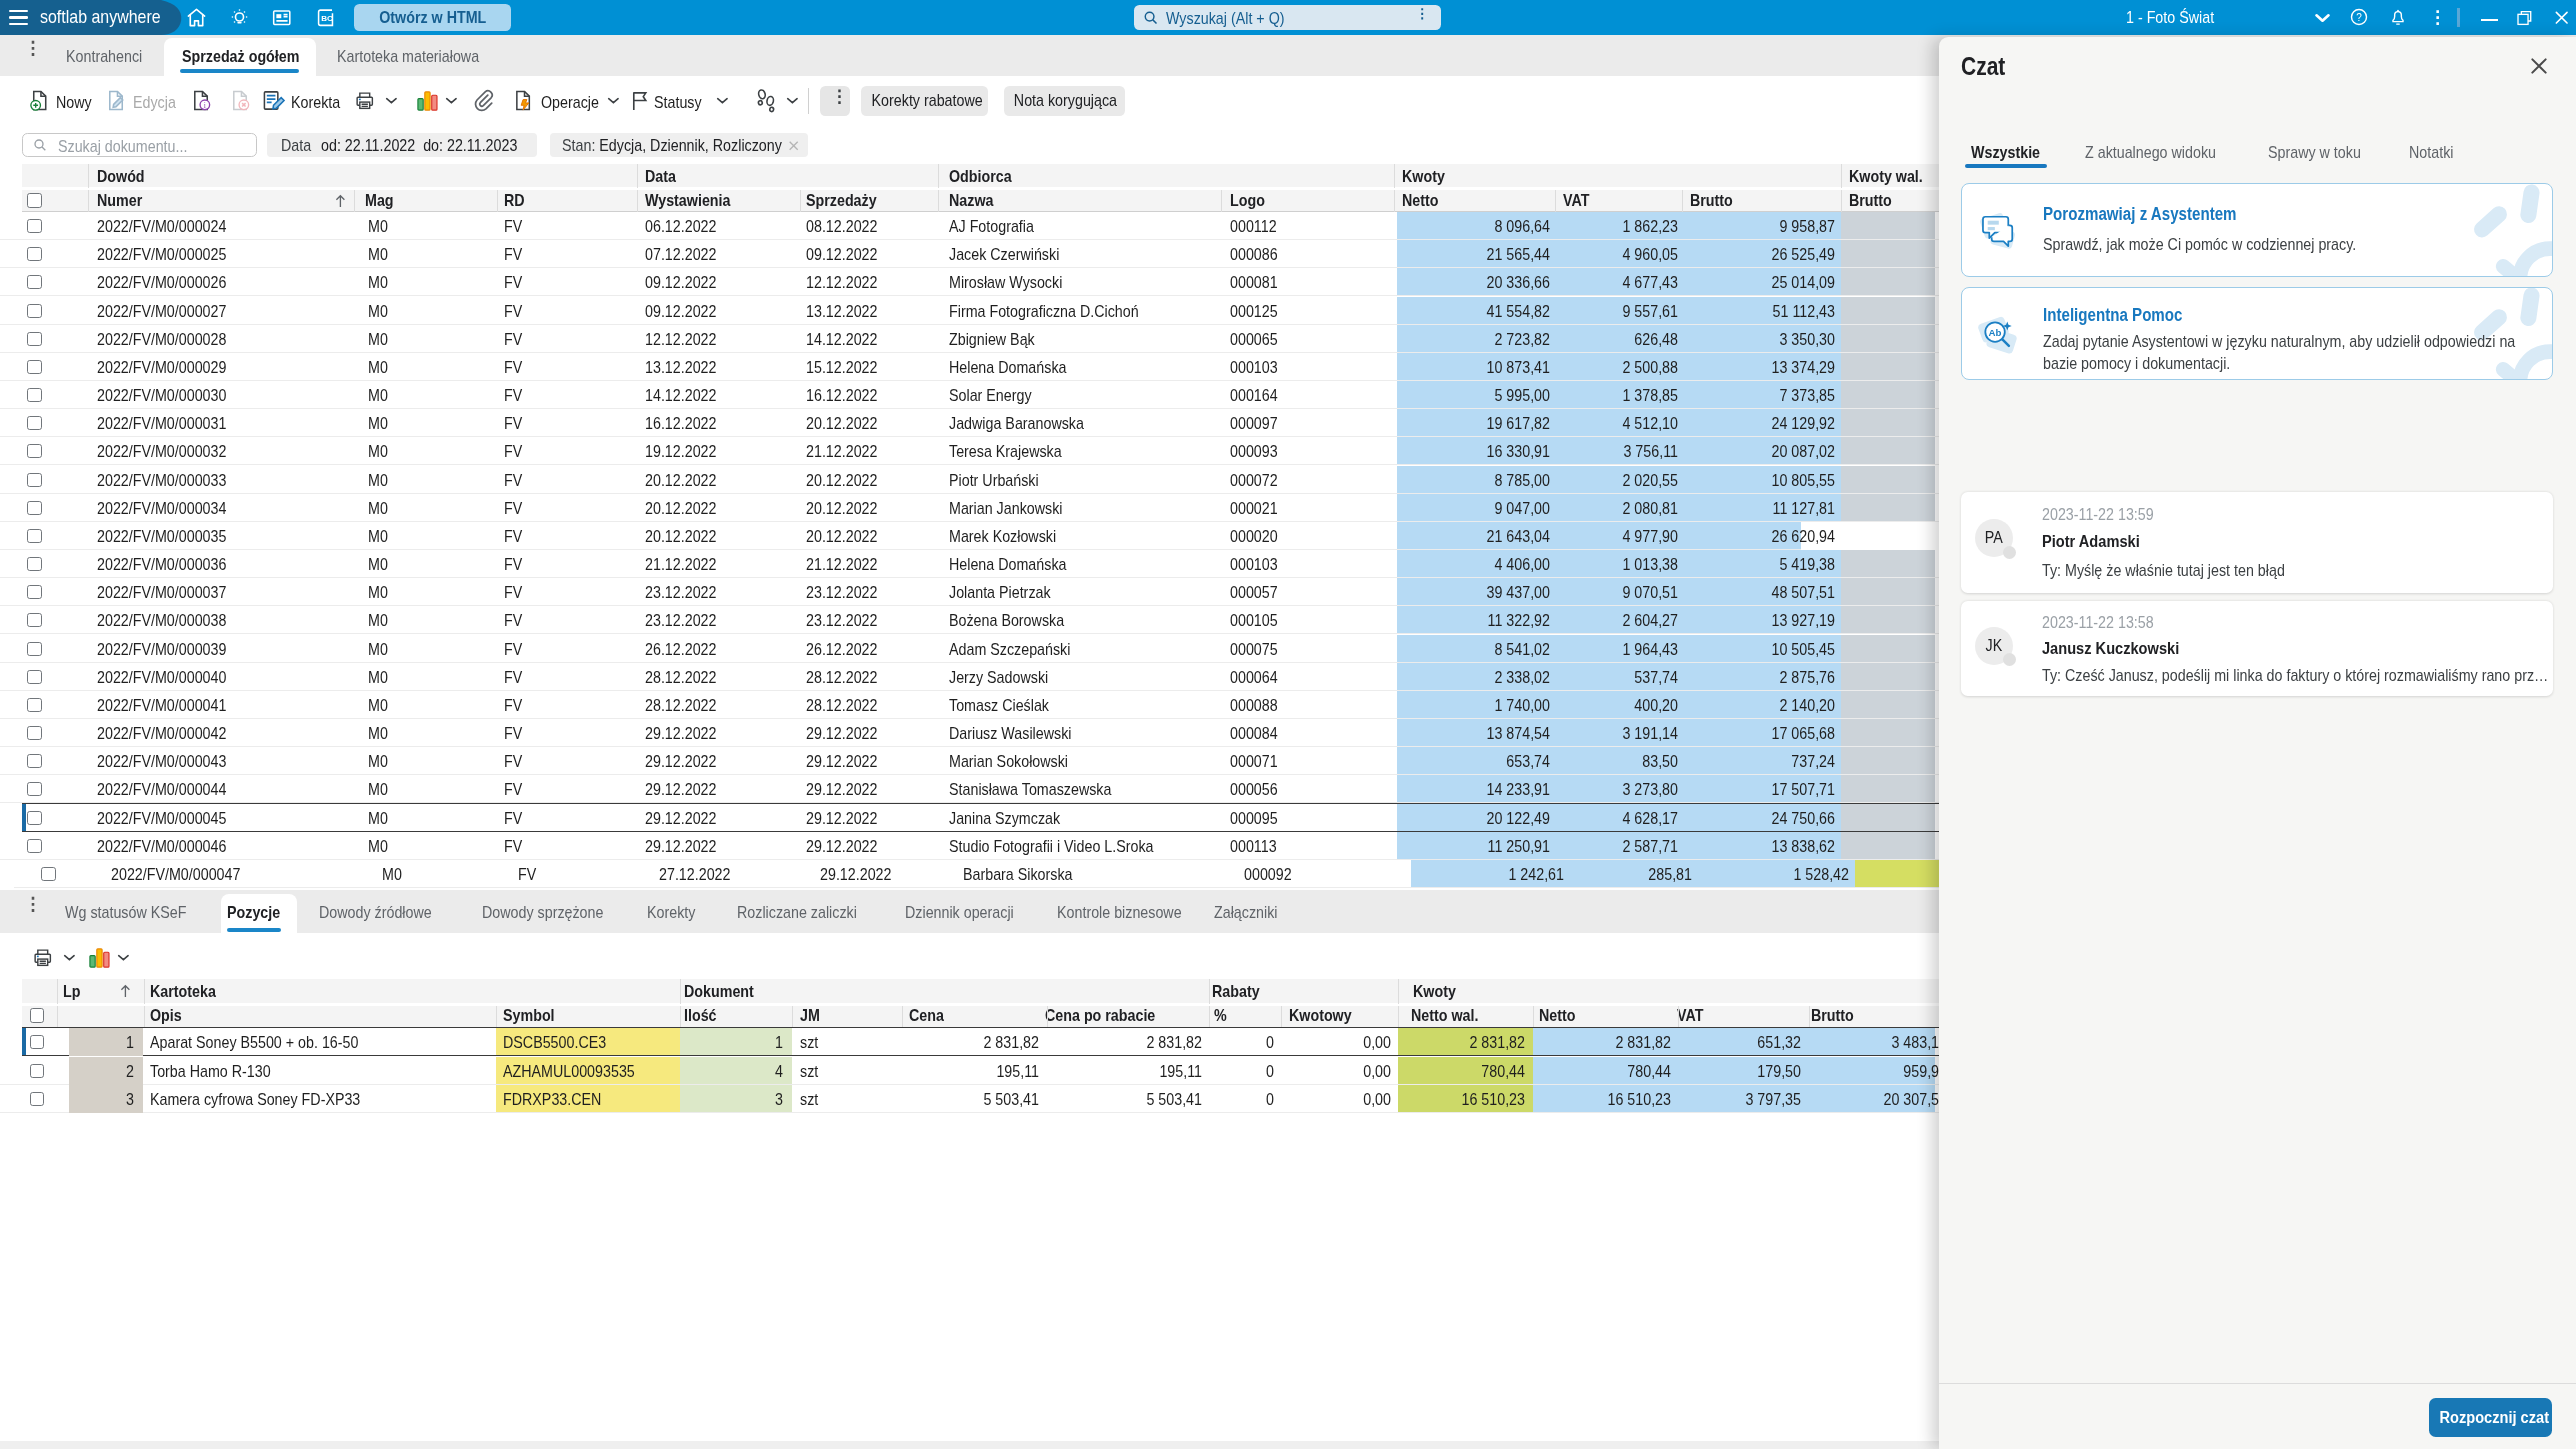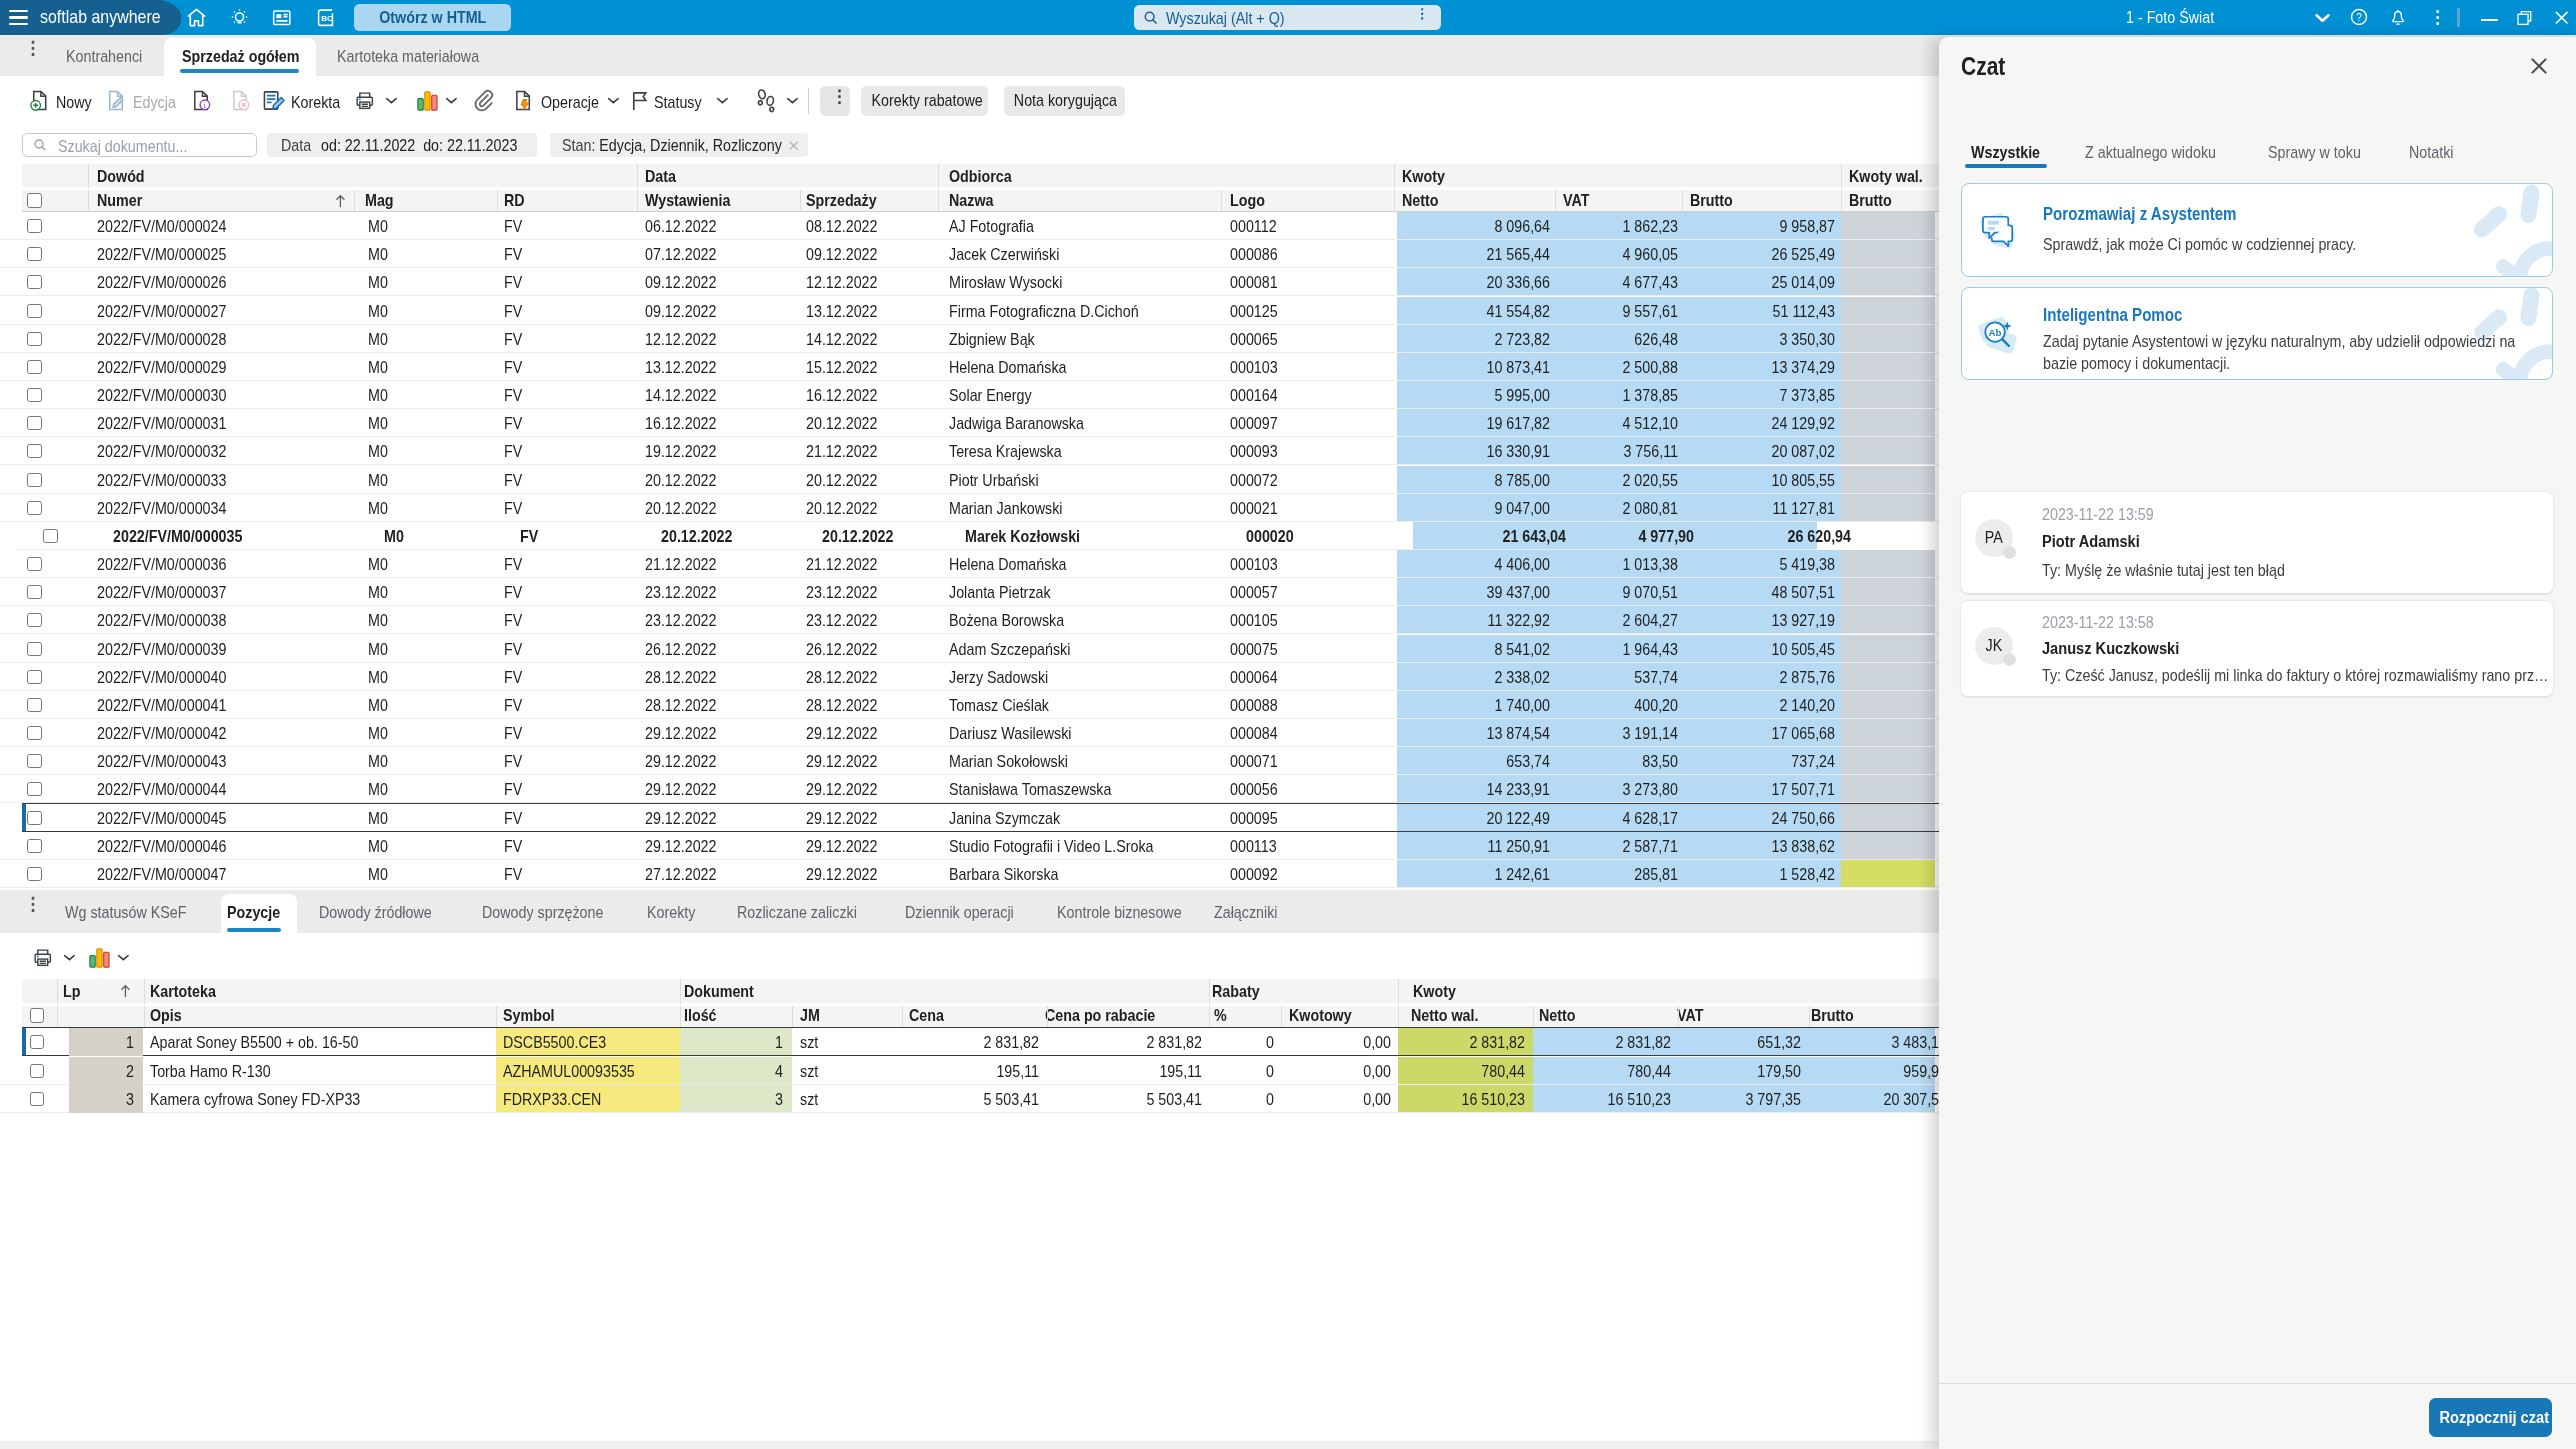--- a/index.html
+++ b/index.html
@@ -356,21 +356,21 @@
     <span class="tx" style="left:368px;top:5.4px;">M0</span>
     <span class="tx" style="left:504px;top:5.4px;">FV</span>
     <span class="tx" style="left:645px;top:5.4px;">20.12.2022</span>
     <span class="tx" style="left:806px;top:5.4px;">20.12.2022</span>
     <span class="tx" style="left:949px;top:5.4px;">Marian Jankowski</span>
     <span class="tx" style="left:1230px;top:5.4px;">000021</span>
     <span class="num" style="left:1402px;top:5.4px;width:148px;">9 047,00</span>
     <span class="num" style="left:1563px;top:5.4px;width:115px;">2 080,81</span>
     <span class="num" style="left:1690px;top:5.4px;width:145px;">11 127,81</span>
   </div>
-<div class="abs" style="left:16px;top:522px;width:1801px;height:28px;background:linear-gradient(90deg,#ffffff 0px,#ffffff 1397px,#b6daf4 1397px,#b6daf4 1841px,#ccd3d9 1841px,#ccd3d9 1935px,#ffffff 1935px);border-bottom:0.7px solid #ececec;font-weight:bold;">
+<div class="abs" style="left:0;top:522px;width:1801px;height:28px;background:linear-gradient(90deg,#ffffff 0px,#ffffff 1397px,#b6daf4 1397px,#b6daf4 1841px,#ccd3d9 1841px,#ccd3d9 1935px,#ffffff 1935px);border-bottom:0.7px solid #ececec;">
     <div class="cb" style="left:27px;top:6.7px"></div>
     <span class="tx" style="left:97px;top:5.4px;">2022/FV/M0/000035</span>
     <span class="tx" style="left:368px;top:5.4px;">M0</span>
     <span class="tx" style="left:504px;top:5.4px;">FV</span>
     <span class="tx" style="left:645px;top:5.4px;">20.12.2022</span>
     <span class="tx" style="left:806px;top:5.4px;">20.12.2022</span>
     <span class="tx" style="left:949px;top:5.4px;">Marek Kozłowski</span>
     <span class="tx" style="left:1230px;top:5.4px;">000020</span>
     <span class="num" style="left:1402px;top:5.4px;width:148px;">21 643,04</span>
     <span class="num" style="left:1563px;top:5.4px;width:115px;">4 977,90</span>
@@ -515,21 +515,21 @@
     <span class="tx" style="left:368px;top:5.4px;">M0</span>
     <span class="tx" style="left:504px;top:5.4px;">FV</span>
     <span class="tx" style="left:645px;top:5.4px;">29.12.2022</span>
     <span class="tx" style="left:806px;top:5.4px;">29.12.2022</span>
     <span class="tx" style="left:949px;top:5.4px;">Studio Fotografii i Video L.Sroka</span>
     <span class="tx" style="left:1230px;top:5.4px;">000113</span>
     <span class="num" style="left:1402px;top:5.4px;width:148px;">11 250,91</span>
     <span class="num" style="left:1563px;top:5.4px;width:115px;">2 587,71</span>
     <span class="num" style="left:1690px;top:5.4px;width:145px;">13 838,62</span>
   </div>
-<div class="abs" style="left:0;top:860px;width:1960px;height:28px;background:linear-gradient(90deg,#ffffff 0px,#ffffff 1397px,#b6daf4 1397px,#b6daf4 1841px,#d5de62 1841px,#d5de62 1935px,#ffffff 1935px);border-bottom:0.7px solid #ececec;">
+<div class="abs" style="left:14px;top:860px;width:1960px;height:28px;background:linear-gradient(90deg,#ffffff 0px,#ffffff 1397px,#b6daf4 1397px,#b6daf4 1841px,#d5de62 1841px,#d5de62 1935px,#ffffff 1935px);border-bottom:0.7px solid #ececec;">
     <div class="cb" style="left:27px;top:6.7px"></div>
     <span class="tx" style="left:97px;top:5.4px;">2022/FV/M0/000047</span>
     <span class="tx" style="left:368px;top:5.4px;">M0</span>
     <span class="tx" style="left:504px;top:5.4px;">FV</span>
     <span class="tx" style="left:645px;top:5.4px;">27.12.2022</span>
     <span class="tx" style="left:806px;top:5.4px;">29.12.2022</span>
     <span class="tx" style="left:949px;top:5.4px;">Barbara Sikorska</span>
     <span class="tx" style="left:1230px;top:5.4px;">000092</span>
     <span class="num" style="left:1402px;top:5.4px;width:148px;">1 242,61</span>
     <span class="num" style="left:1563px;top:5.4px;width:115px;">285,81</span>

